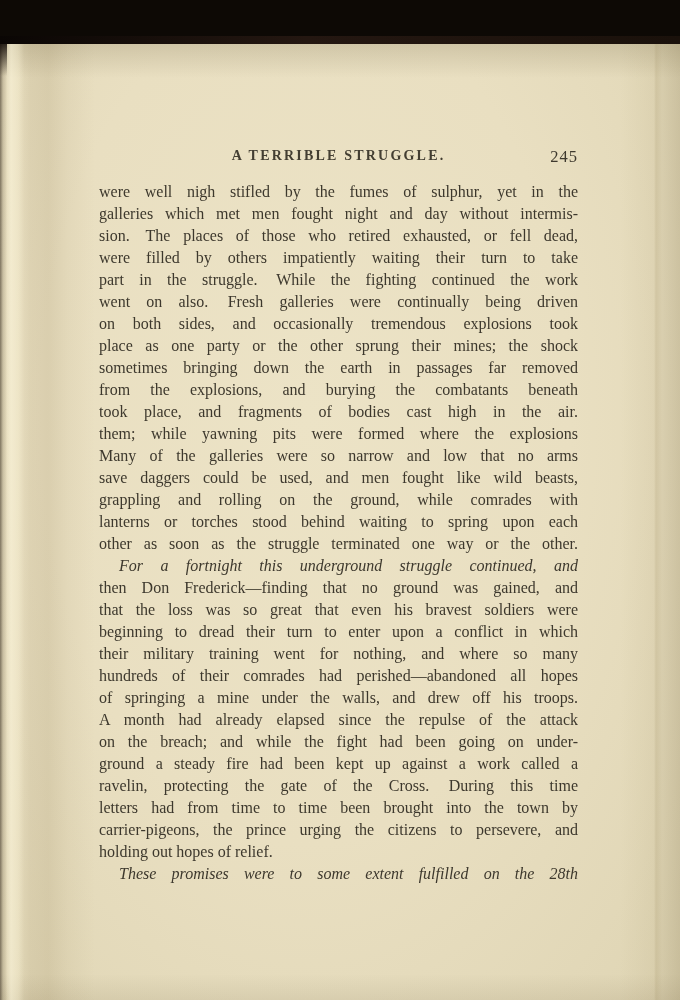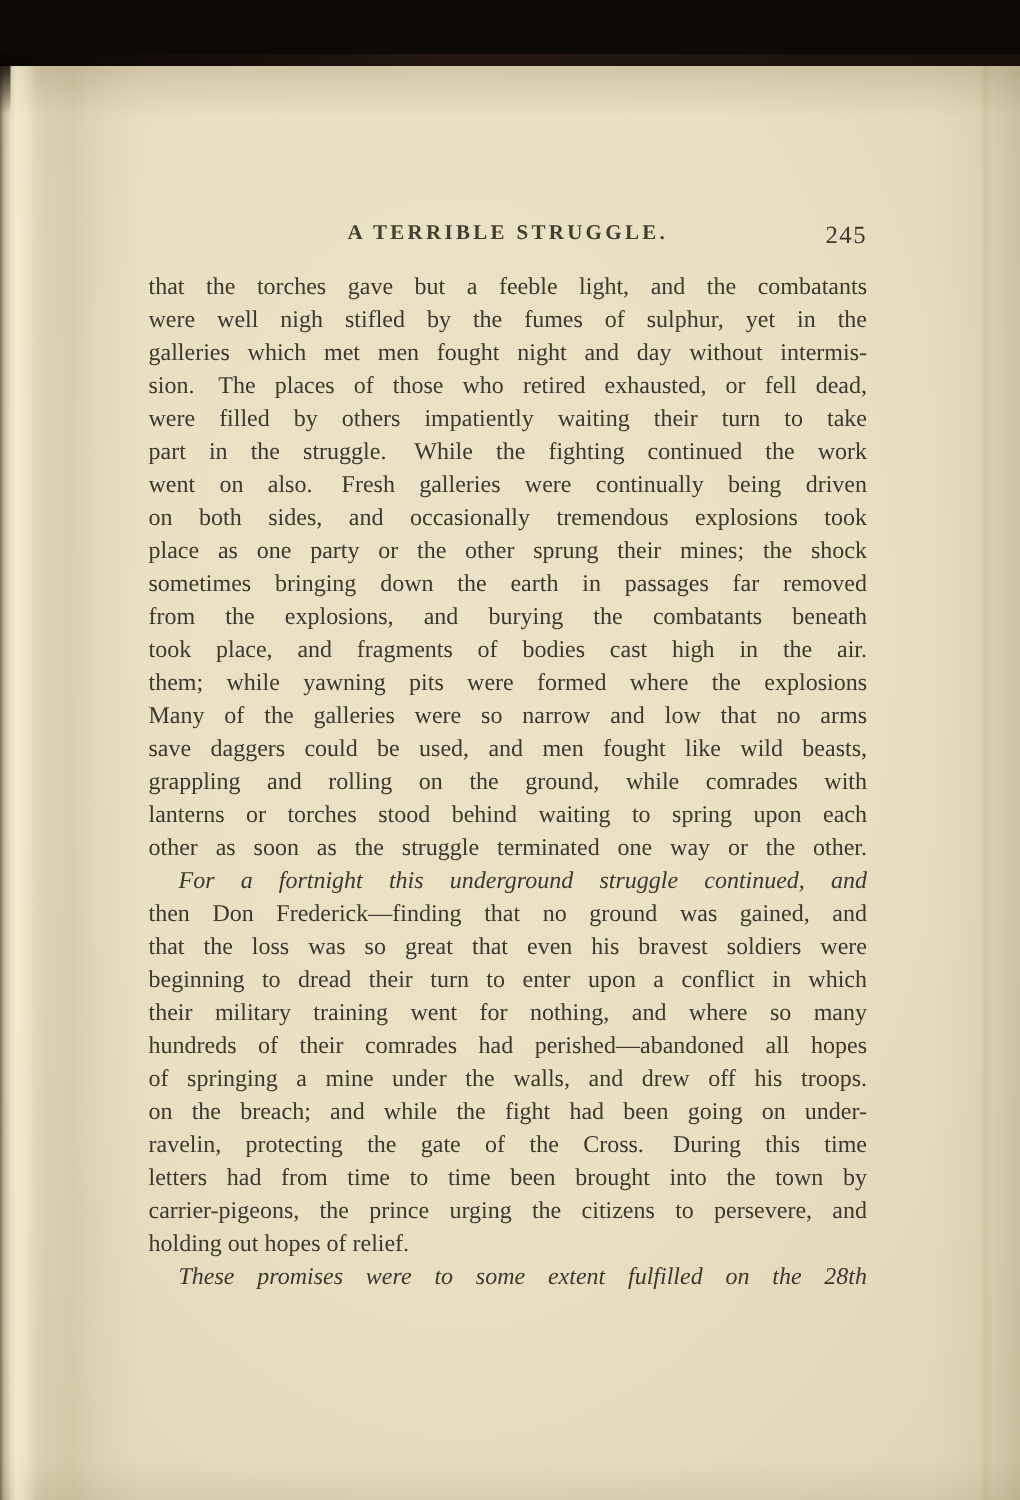--- a/index.html
+++ b/index.html
@@ -79,21 +79,20 @@
 </head>
 <body>
 
 <div class="scan">
   <div class="page">
     <div class="running-head">
       <span class="head-title">A TERRIBLE STRUGGLE.</span>
       <span class="folio">245</span>
     </div>
     <div class="text-block">
-        <div class="line">that the torches gave but a feeble light, and the combatants</div>
         <div class="line">were well nigh stifled by the fumes of sulphur, yet in the</div>
         <div class="line">galleries which met men fought night and day without intermis-</div>
         <div class="line">sion.  The places of those who retired exhausted, or fell dead,</div>
         <div class="line">were filled by others impatiently waiting their turn to take</div>
         <div class="line">part in the struggle.  While the fighting continued the work</div>
         <div class="line">went on also.  Fresh galleries were continually being driven</div>
         <div class="line">on both sides, and occasionally tremendous explosions took</div>
         <div class="line">place as one party or the other sprung their mines; the shock</div>
         <div class="line">sometimes bringing down the earth in passages far removed</div>
         <div class="line">from the explosions, and burying the combatants beneath</div>
@@ -104,21 +103,23 @@
         <div class="line">grappling and rolling on the ground, while comrades with</div>
         <div class="line">lanterns or torches stood behind waiting to spring upon each</div>
         <div class="line">other as soon as the struggle terminated one way or the other.</div>
         <div class="line indent">For a fortnight this underground struggle continued, and</div>
         <div class="line">then Don Frederick—finding that no ground was gained, and</div>
         <div class="line">that the loss was so great that even his bravest soldiers were</div>
         <div class="line">beginning to dread their turn to enter upon a conflict in which</div>
         <div class="line">their military training went for nothing, and where so many</div>
         <div class="line">hundreds of their comrades had perished—abandoned all hopes</div>
         <div class="line">of springing a mine under the walls, and drew off his troops.</div>
+        <div class="line">A month had already elapsed since the repulse of the attack</div>
         <div class="line">on the breach; and while the fight had been going on under-</div>
+        <div class="line">ground a steady fire had been kept up against a work called a</div>
         <div class="line">ravelin, protecting the gate of the Cross.  During this time</div>
         <div class="line">letters had from time to time been brought into the town by</div>
         <div class="line">carrier-pigeons, the prince urging the citizens to persevere, and</div>
         <div class="line last-left">holding out hopes of relief.</div>
         <div class="line indent">These promises were to some extent fulfilled on the 28th</div>
       </div>
   </div>
   <div class="bar-top"></div>
   <div class="bar-bottom"></div>
   <div class="edge-left-top"></div>

